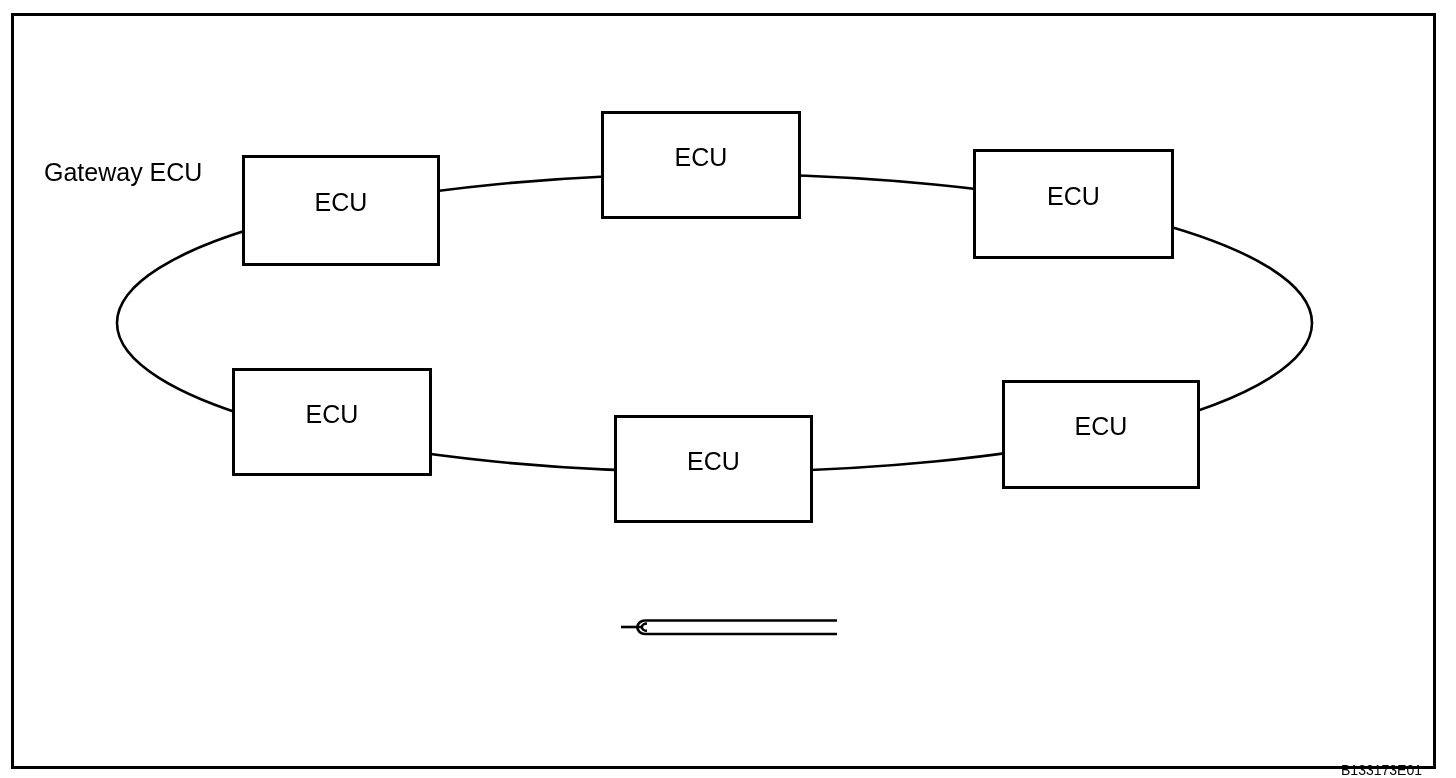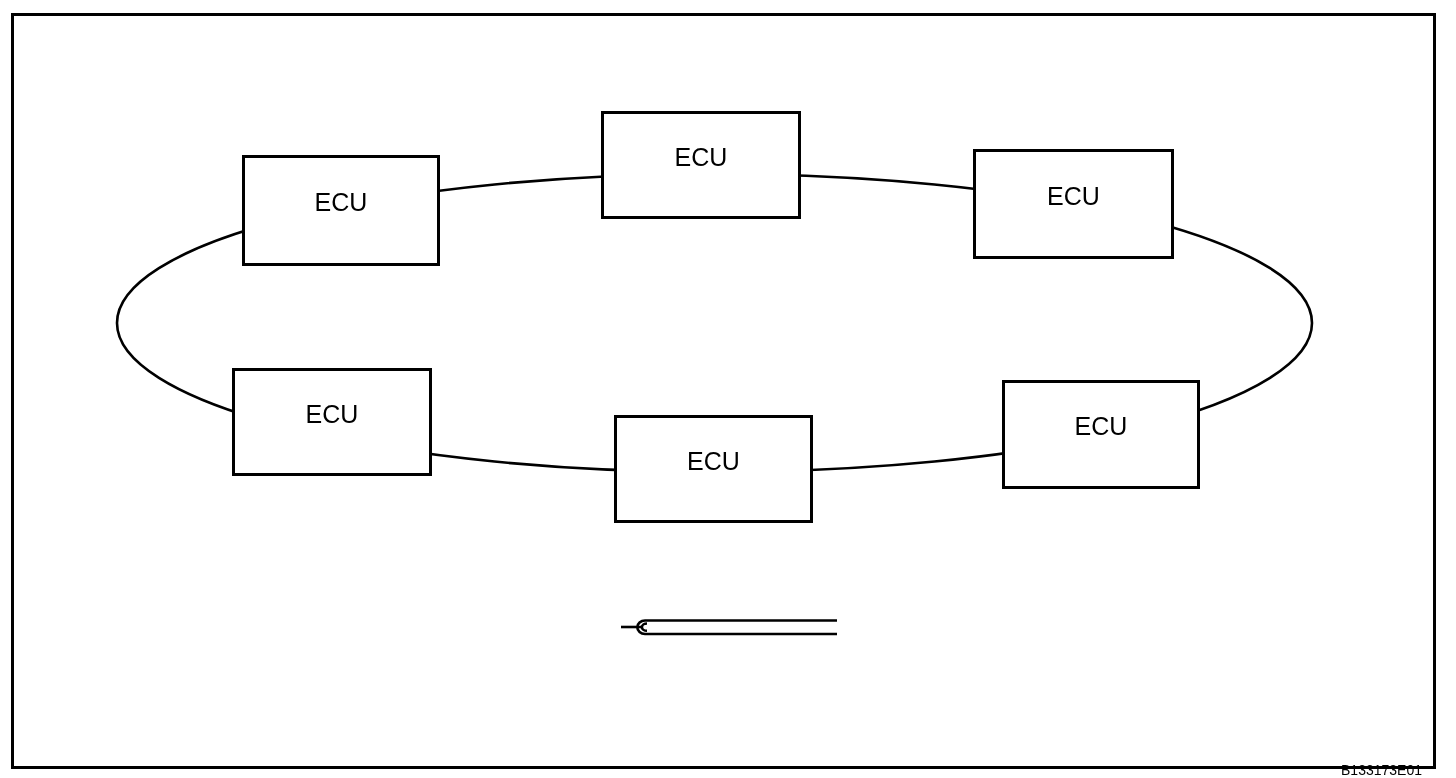--- a/index.html
+++ b/index.html
@@ -104,16 +104,17 @@
   </div>
 
   <div class="ecu-box" id="ecu-bottom-center">
     <span>ECU</span>
   </div>
 
   <div class="ecu-box" id="ecu-bottom-right">
     <span>ECU</span>
   </div>
 
+  <div id="gateway-label">Gateway ECU</div>
 
   <div id="figure-code">B133173E01</div>
 
 </div>
 
 </body></html>

